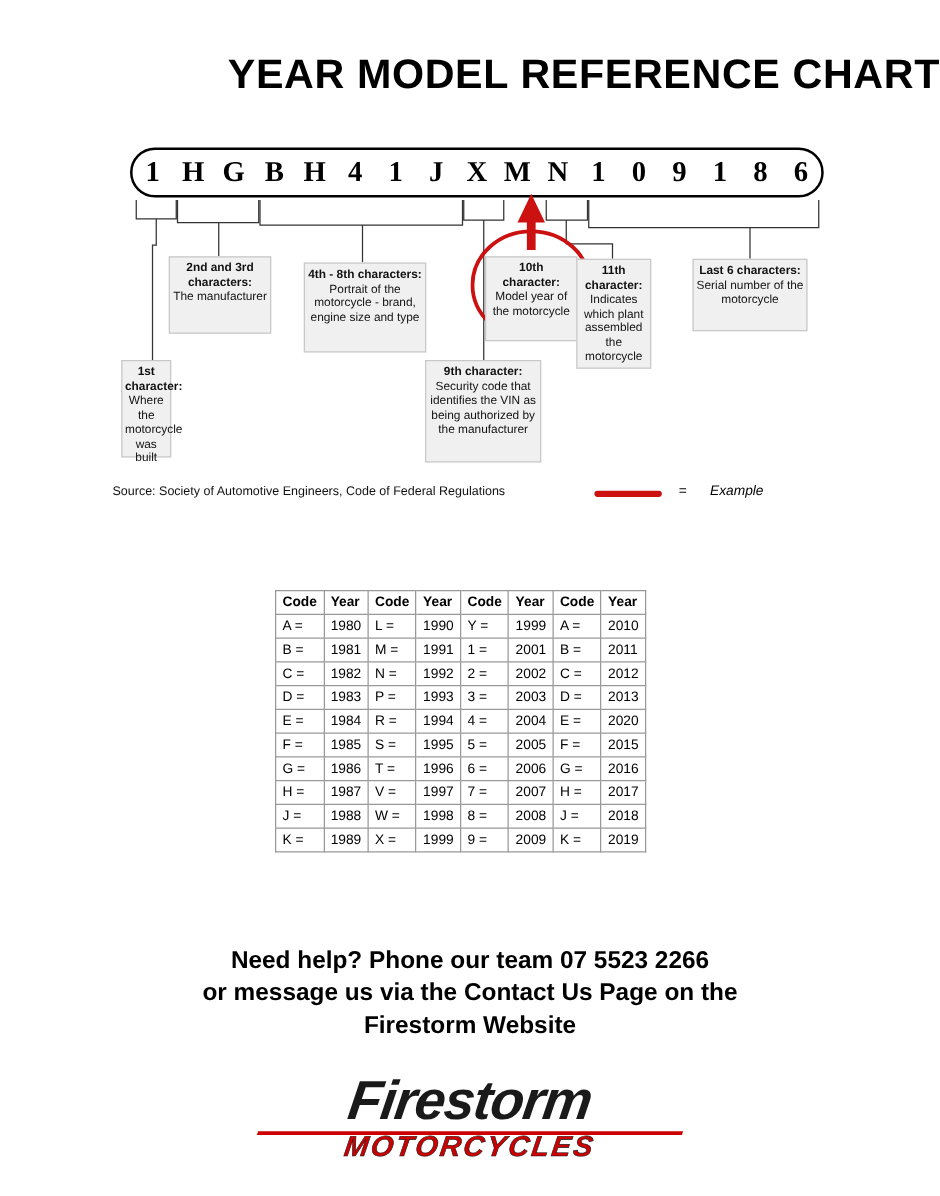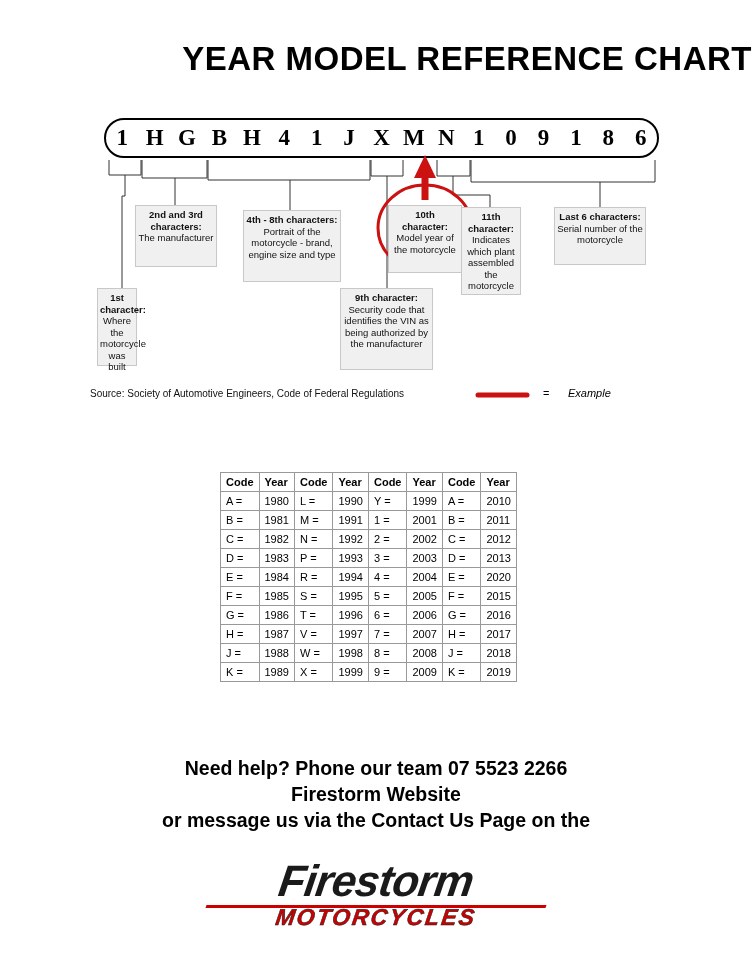--- a/index.html
+++ b/index.html
@@ -380,21 +380,21 @@
       <td>9 =</td>
       <td class="year">2009</td>
       <td>K =</td>
       <td class="year">2019</td>
     </tr>
   </tbody>
 </table>
 
 <div class="help">
   <div>Need help?  Phone our team 07 5523 2266</div>
+  <div>or message us via the Contact Us Page on the</div>
   <div>Firestorm Website</div>
-  <div>or message us via the Contact Us Page on the</div>
 </div>
 
 <div class="logo-wrap">
   <div class="logo-top">Firestorm</div>
   <div class="logo-bar"></div>
   <div class="logo-bottom">MOTORCYCLES</div>
 </div>
 
 </body></html>

